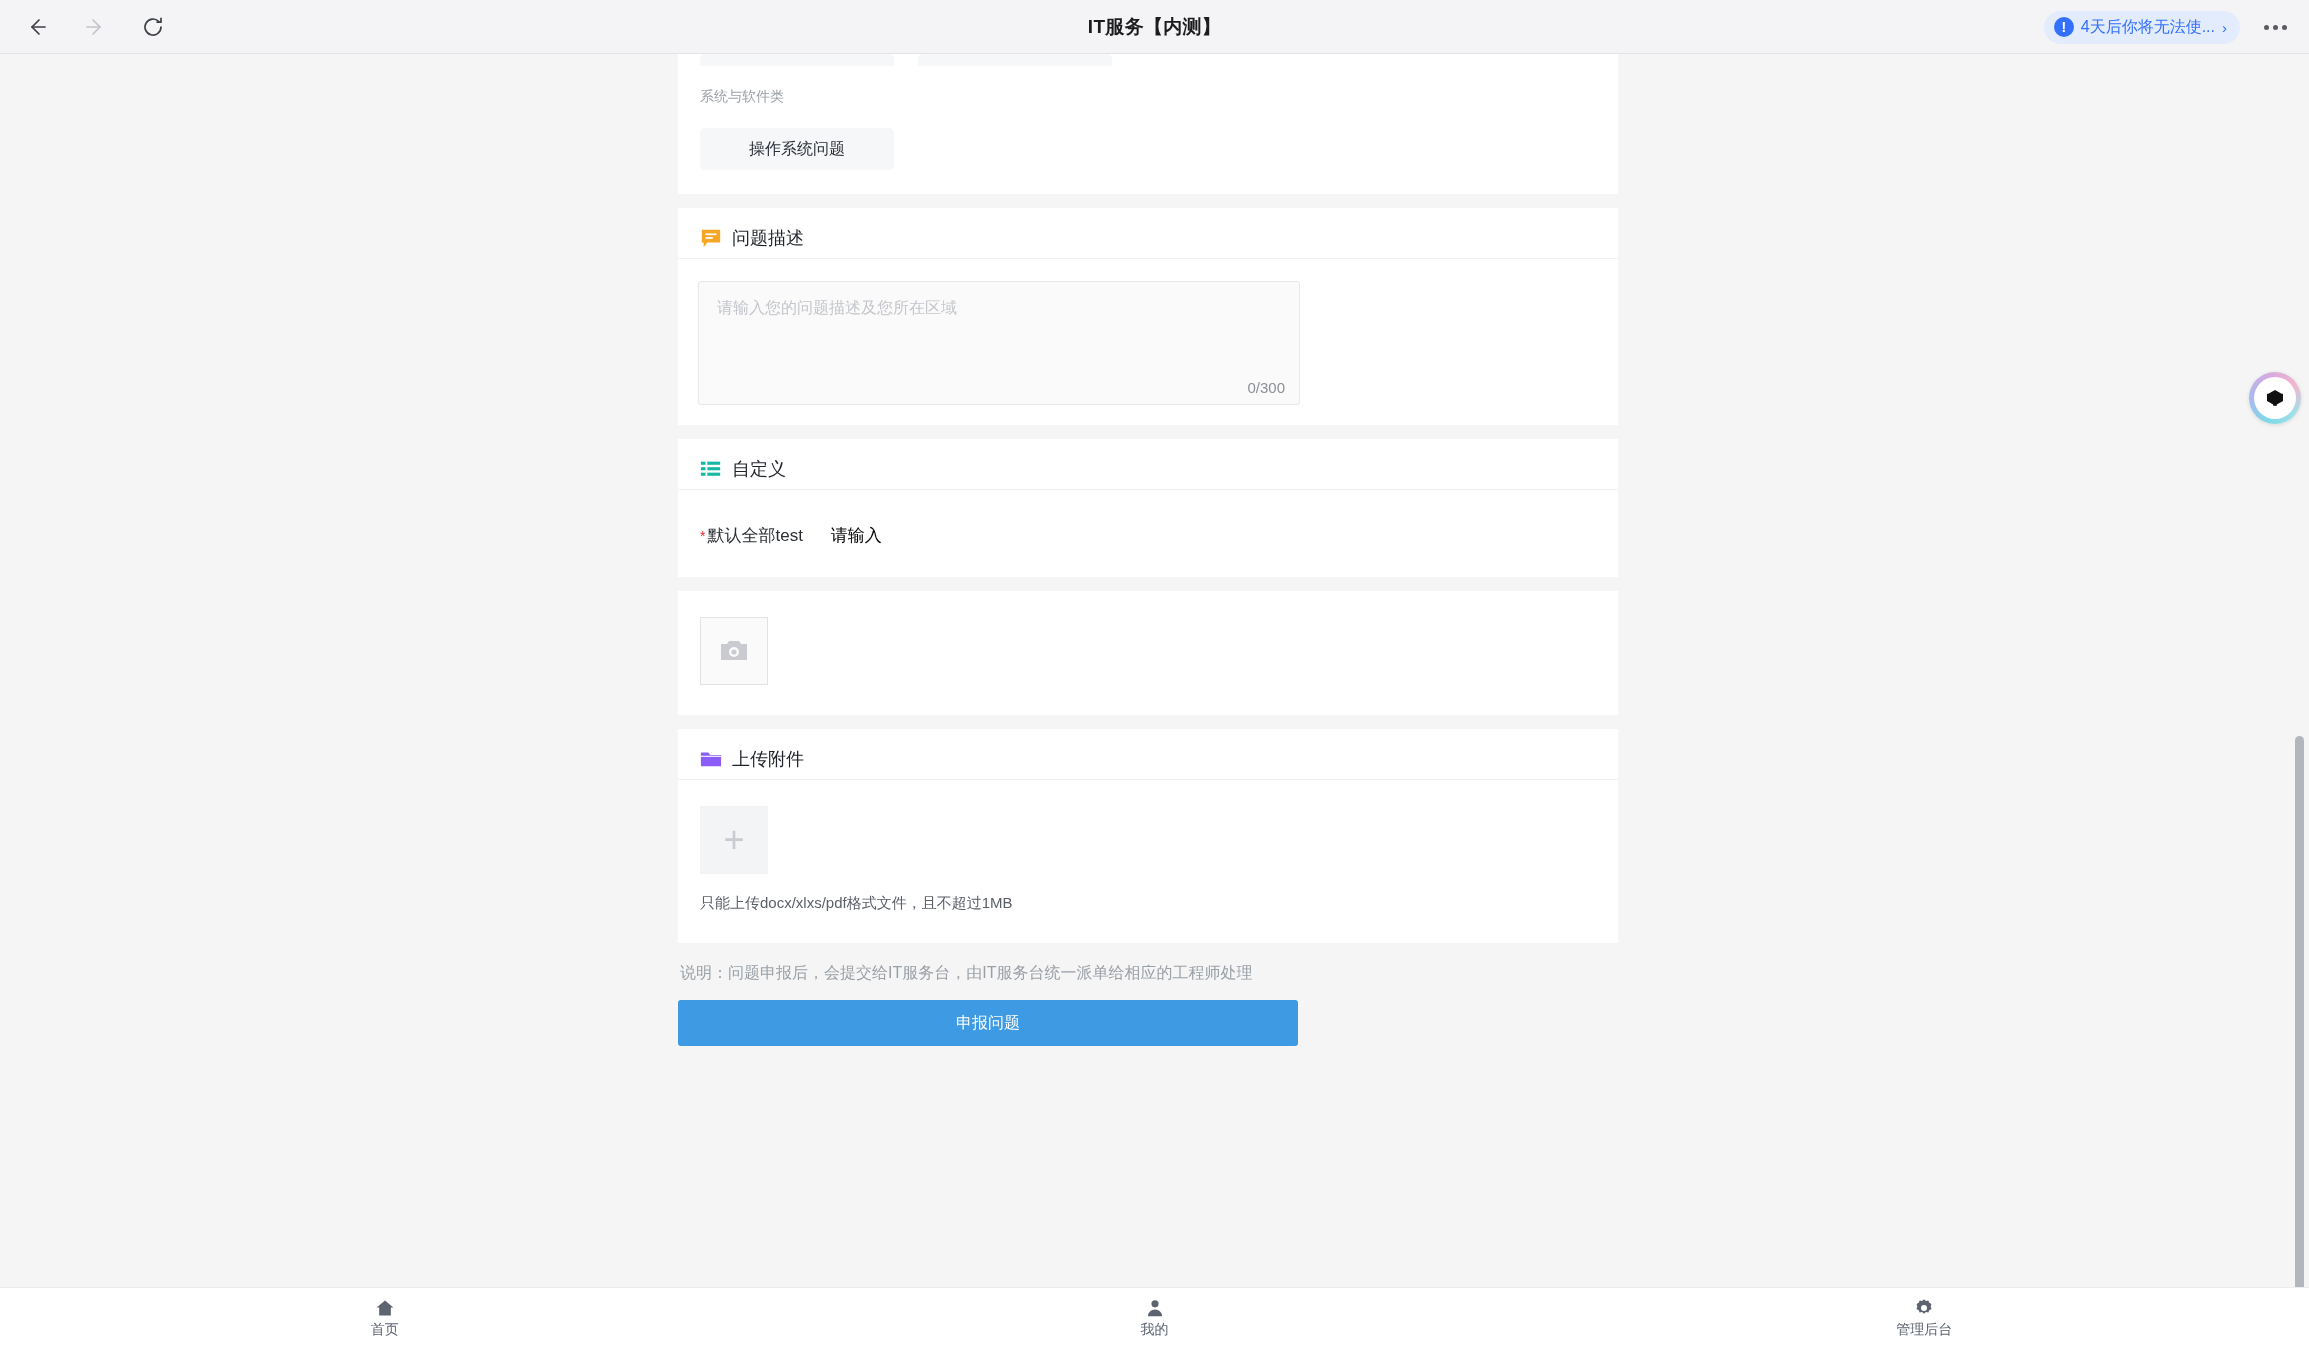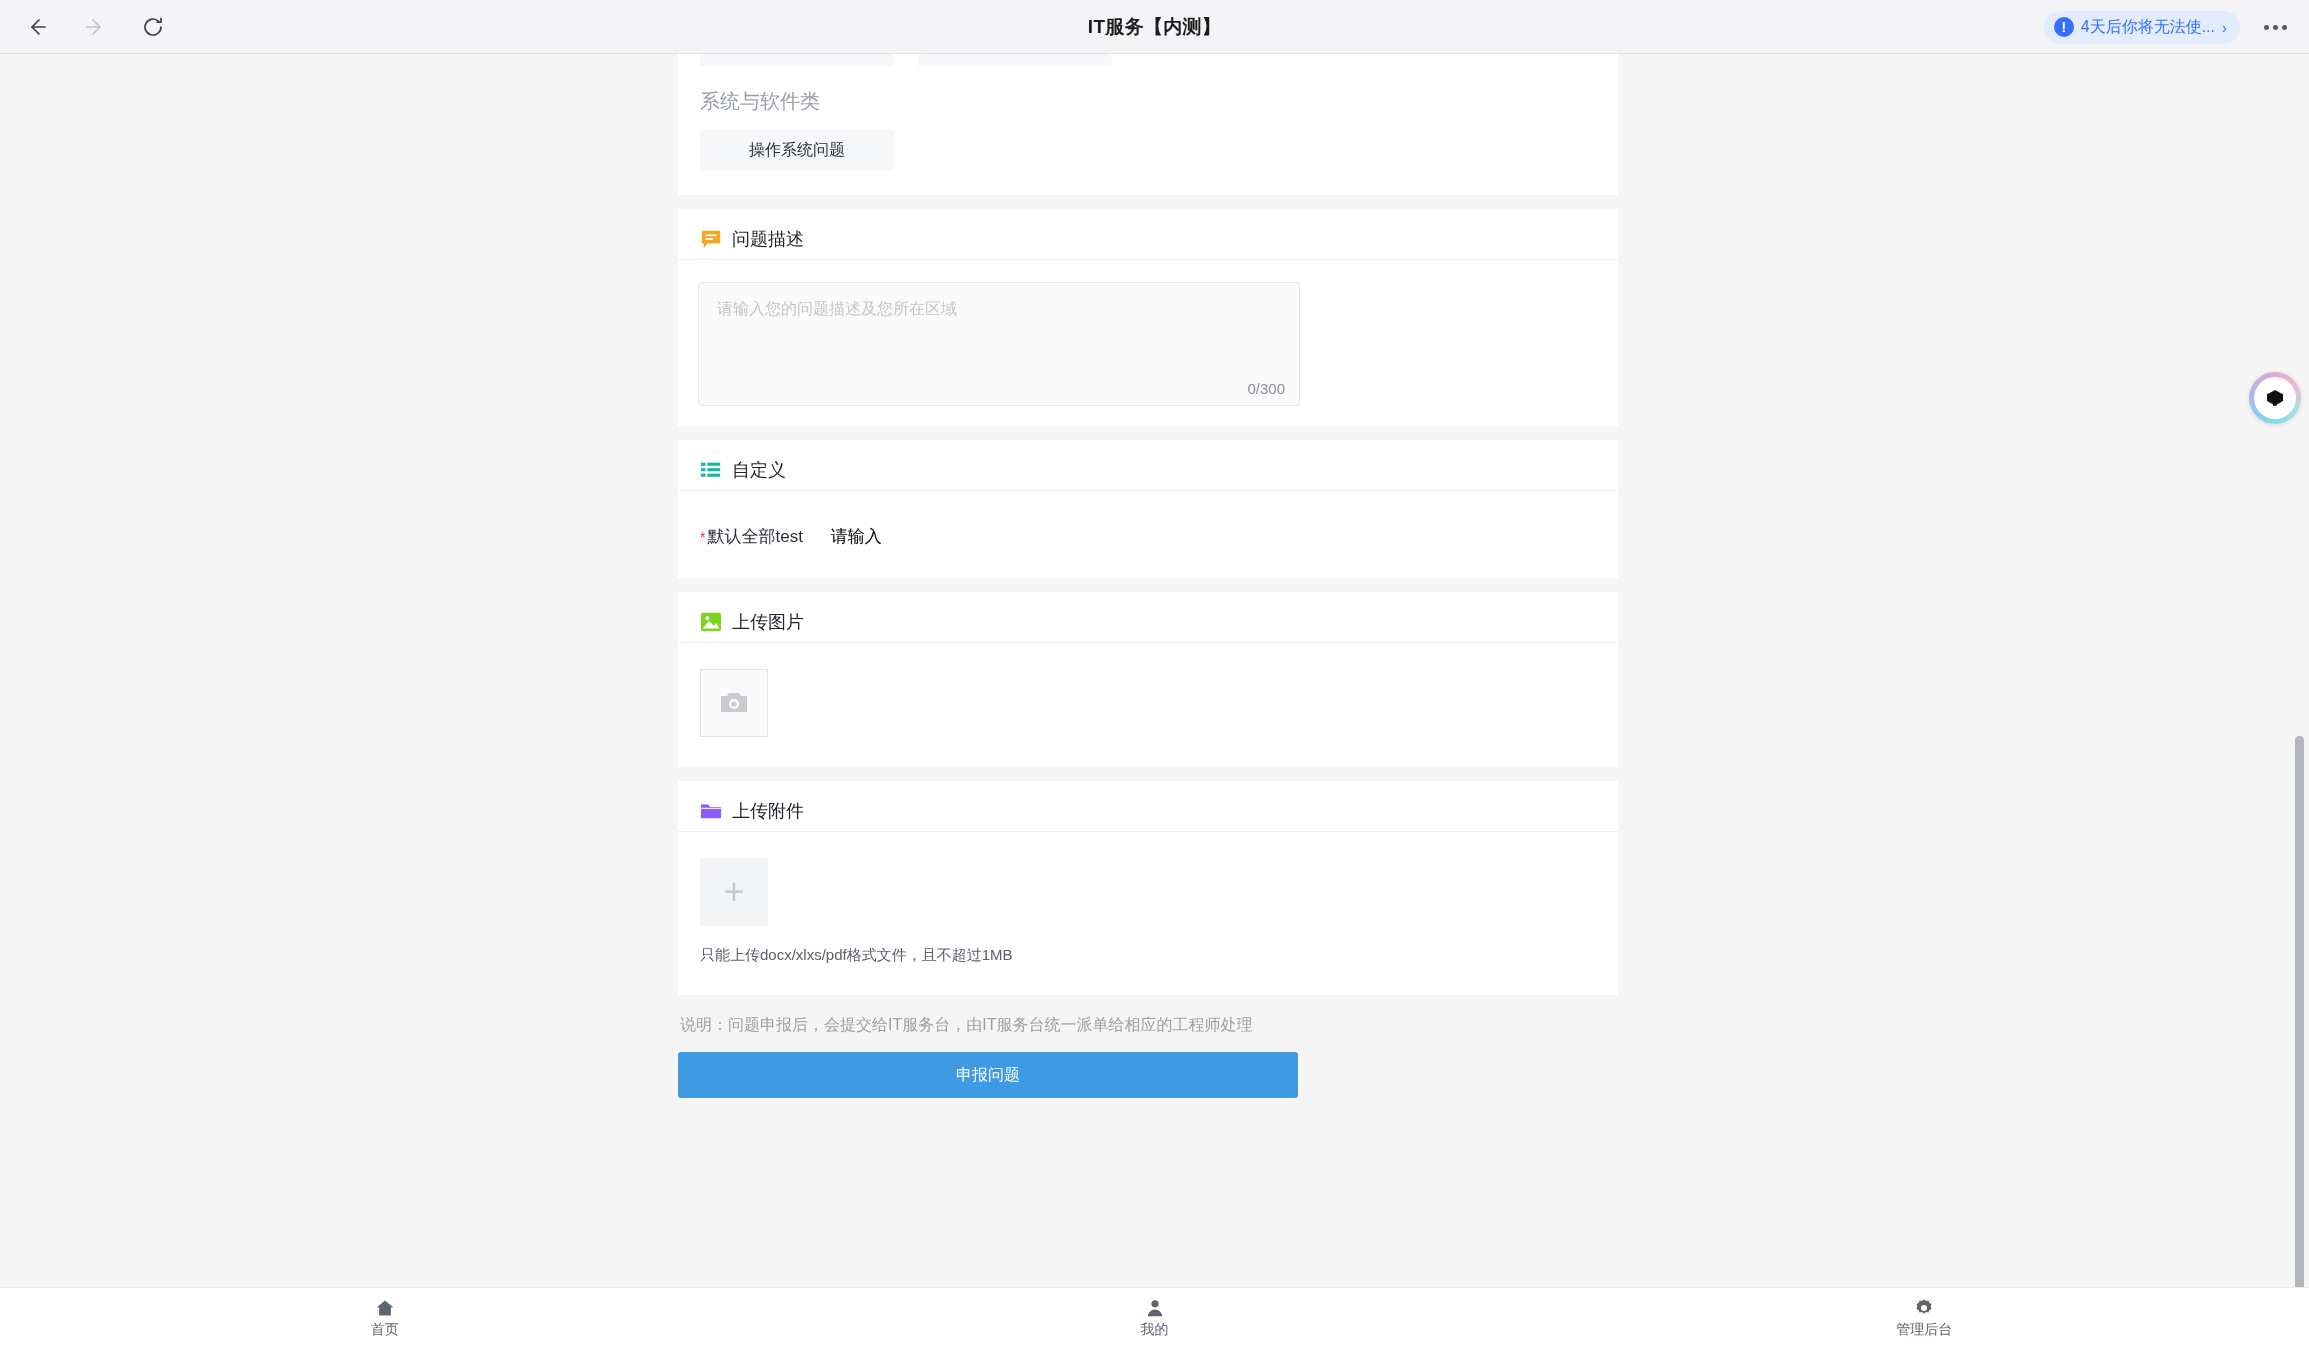--- a/index.html
+++ b/index.html
@@ -68,21 +68,21 @@
 
   
   .ic { width: 22px; height: 22px; flex: 0 0 auto; display: block; }
 
   
   .cat-card {
     background: #fff; width: 940px; padding: 0 22px 24px 22px; margin-bottom: 14px;
   }
   .chip-row-clipped { display: flex; gap: 24px; height: 12px; overflow: hidden; }
   .chip-clip { width: 194px; height: 48px; background: #f6f7f9; border-radius: 5px; }
-  .cat-label { font-size: 20px; color: #9aa0a6; margin: 22px 0 14px 0; }
+  .cat-label { font-size: 14px; color: #9aa0a6; margin: 22px 0 22px 0; }
   .chip {
     width: 194px; height: 42px; background: #f6f7f9; border-radius: 5px;
     display: flex; align-items: center; justify-content: center;
     font-size: 16px; color: #2b2f36;
   }
 
   
   .desc-body { padding: 22px 20px 20px 20px; }
   .textarea-box {
     width: 602px; height: 124px; background: #fafafa; border: 1px solid #e8e8ea;
@@ -243,28 +243,20 @@
           <span class="card-title">自定义</span>
         </div>
         <div class="custom-body">
           <span class="req-star">*</span>
           <span class="field-label">默认全部test</span>
           <span class="field-input-ph">请输入</span>
         </div>
       </div>
 
       <div class="card">
-        <div class="card-head">
-          <svg class="ic" viewBox="0 0 24 24">
-            <rect x="1" y="2" width="22" height="20" rx="2" fill="#7ed321"></rect>
-            <circle cx="8" cy="8" r="2.2" fill="#fff"></circle>
-            <path d="M3 19 L10 11 L15 16 L18 13 L21 19 Z" fill="#fff"></path>
-          </svg>
-          <span class="card-title">上传图片</span>
-        </div>
         <div class="upload-body">
           <div class="img-upload-box">
             <svg width="30" height="26" viewBox="0 0 30 26">
               <path d="M2 6h6l2-3h10l2 3h6v16H2z" fill="#c9cbd0"></path>
               <circle cx="15" cy="14" r="5" fill="#fafafa"></circle>
               <circle cx="15" cy="14" r="2.6" fill="#c9cbd0"></circle>
             </svg>
           </div>
         </div>
       </div>

